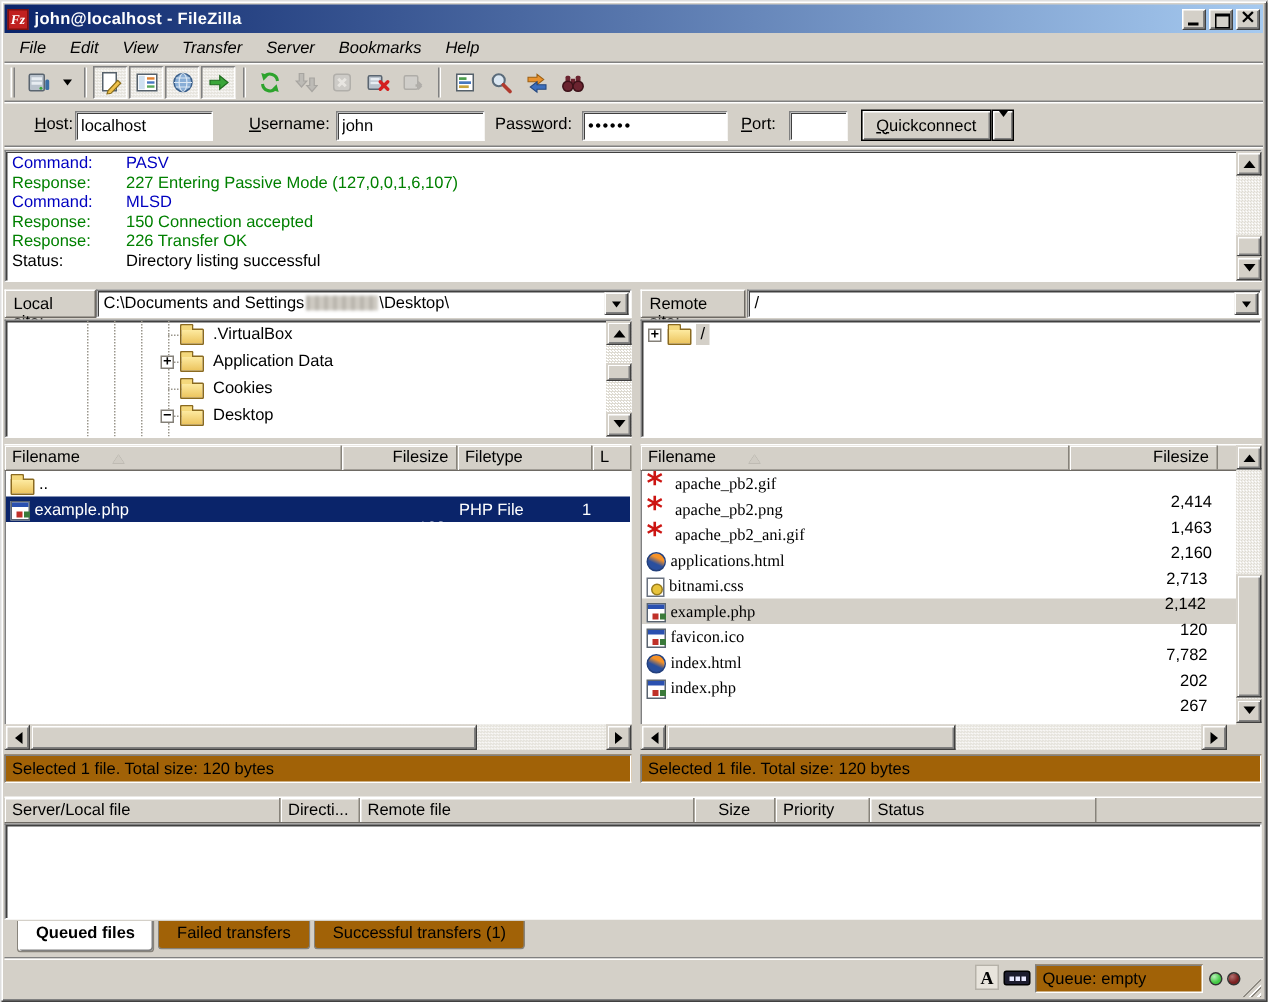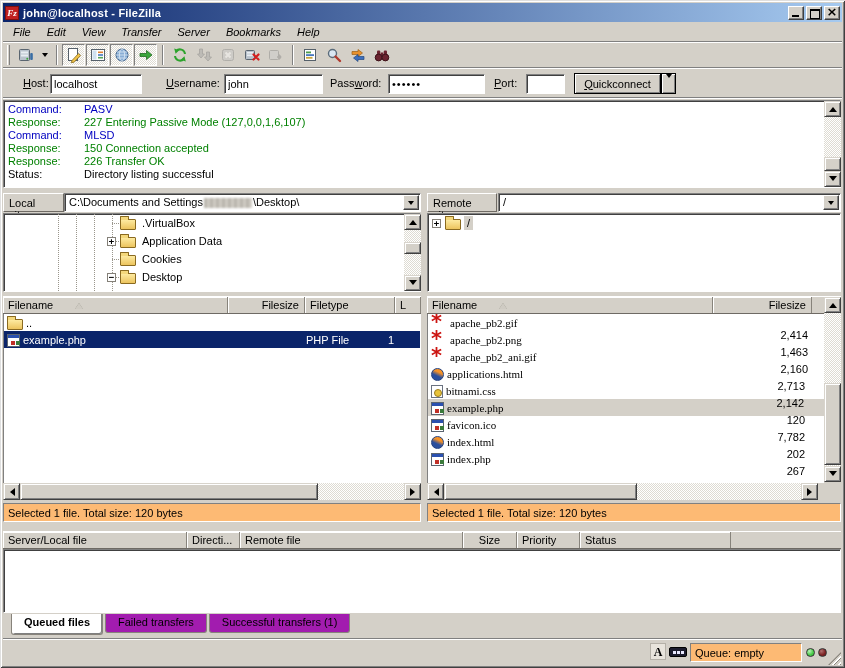--- a/index.html
+++ b/index.html
@@ -53,21 +53,21 @@
   .qc { left:3px; top:69px; width:839px; height:28px; }
   .qc-label { position:absolute; top:8px; font-size:11px; }
   .qc-input { position:absolute; top:5px; height:20px; border:1px solid; border-color:#808080 #fff #fff #808080;
     box-shadow: inset 1px 1px 0 #404040; background:#fff; font:11px "Liberation Sans", sans-serif; padding:1px 3px; }
   .qc-btn { position:absolute; top:4px; height:21px; background:#d4d0c8; font:11px "Liberation Sans", sans-serif;
     border:1px solid #000; box-shadow: inset 1px 1px 0 #fff, inset -1px -1px 0 #808080; }
 
   
   .sunken { background:#fff; border:1px solid; border-color:#808080 #fff #fff #808080;
     box-shadow: inset 1px 1px 0 #404040; }
-  .statusbox { background:#fdba74; border:1px solid; border-color:#808080 #fff #fff #808080;
+  .statusbox { background:#a16207; border:1px solid; border-color:#808080 #fff #fff #808080;
     font-size:11px; padding:3px 4px; overflow:hidden; white-space:nowrap; }
 
   
   .log-panel { left:3px; top:100px; width:838px; height:88px; overflow:hidden; }
   .log-rows { padding:2px 4px; }
   .log-row { height:13px; line-height:13px; font-size:11px; white-space:nowrap; }
   .log-label { display:inline-block; width:76px; }
   .lr-command { color:var(--log-cmd,#0000c0); }
   .lr-response { color:var(--log-resp,#008000); }
   .lr-status { color:#000; }
@@ -159,21 +159,21 @@
   #rem-rows .file-row .c-name { width:264px;font-family:Liberation Serif, serif; }
   #rem-rows .file-row .c-size { width:99px; }
   #loc-rows .file-row.sel { background:var(--sel-bg,#0a246a); color:var(--sel-fg,#fff); }
   #rem-rows .file-row.sel { background:var(--inactive-sel,#d4d0c8); }
 
   
   #queue-head .hcell:nth-of-type(1){width:184px} #queue-head .hcell:nth-of-type(2){width:53px}
   #queue-head .hcell:nth-of-type(3){width:223px} #queue-head .hcell:nth-of-type(4){width:54px;text-align:center}
   #queue-head .hcell:nth-of-type(5){width:63px}  #queue-head .hcell:nth-of-type(6){width:151px}
   .tabs { position:absolute; left:11px; top:614px; display:flex; align-items:flex-start; gap:2px; }
-  .tab { height:19px; padding:2px 12px 0; background:#a21caf; font-size:11px;
+  .tab { height:19px; padding:2px 12px 0; background:#a16207; font-size:11px;
     border:1px solid #87837b; border-top:none; border-radius:0 0 3px 3px; }
   .tab.active { background:#fff; font-weight:bold; height:21px;
     box-shadow: inset 1px 0 0 #fff, inset -1px -1px 0 #808080; }
 
   
   .statusbar { left:3px; top:641px; width:839px; height:24px; }
   .sb-ascii { position:absolute; left:647px; top:2px; width:16px; height:17px; text-align:center;
     font:bold 12px/16px "Liberation Serif", serif; border:1px solid #b5b1a8; background:#e8e4dc; }
   .sb-speed { position:absolute; left:666px; top:6px; width:18px; height:10px; background:#1c1c2e;
     border:1px solid #000; border-radius:2px; }

